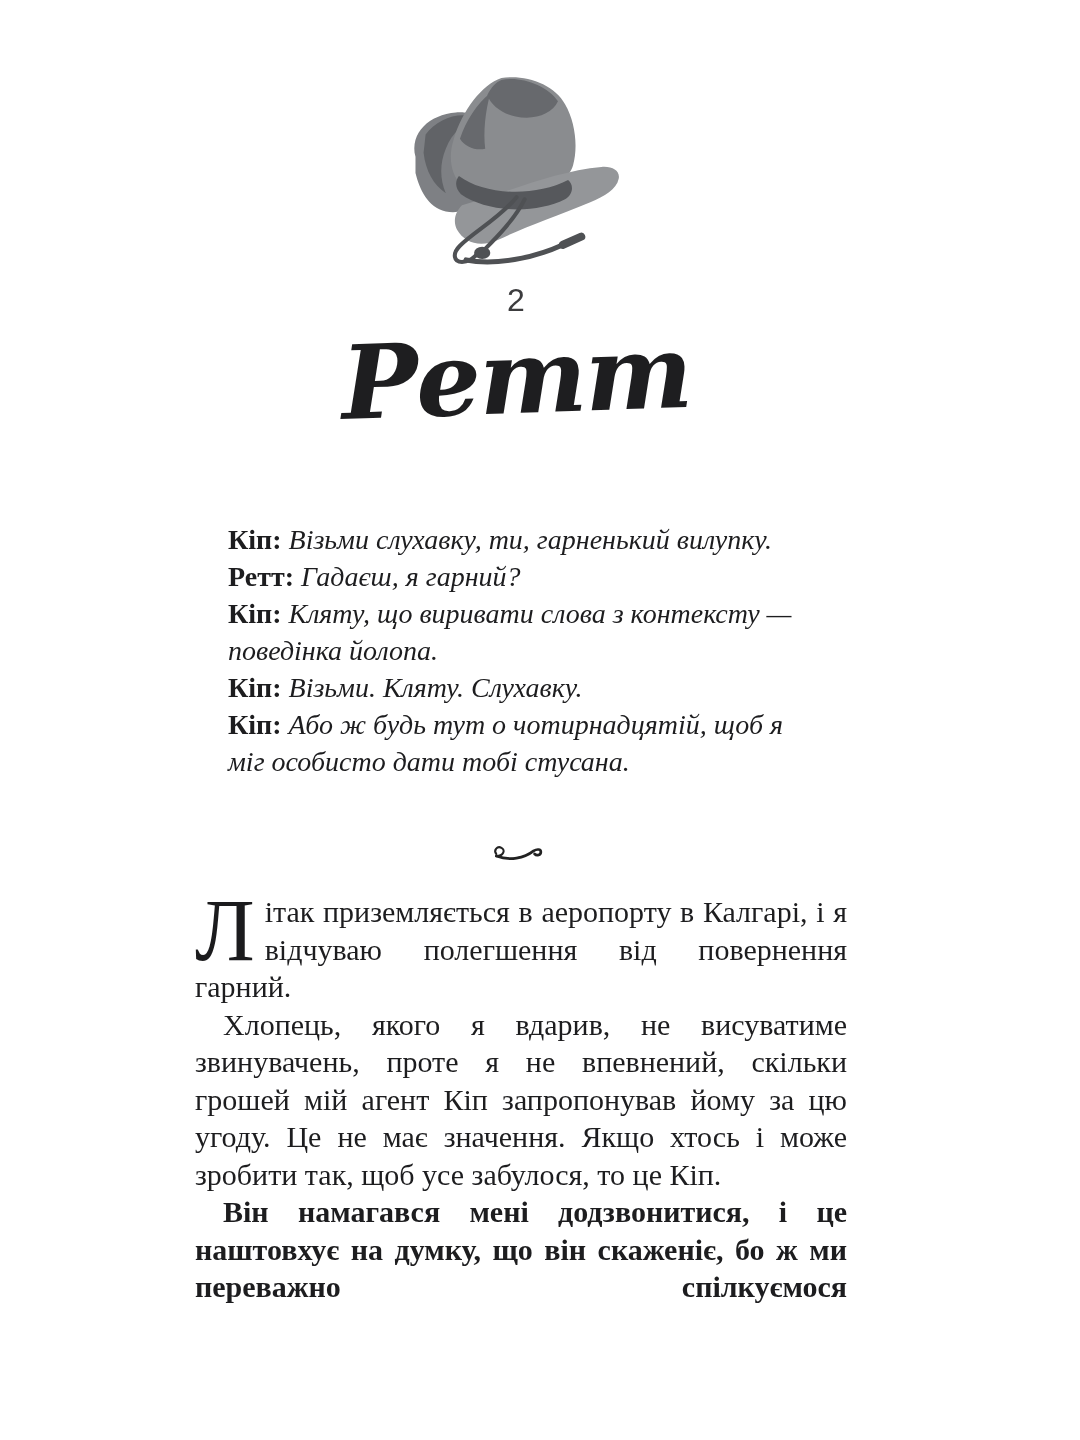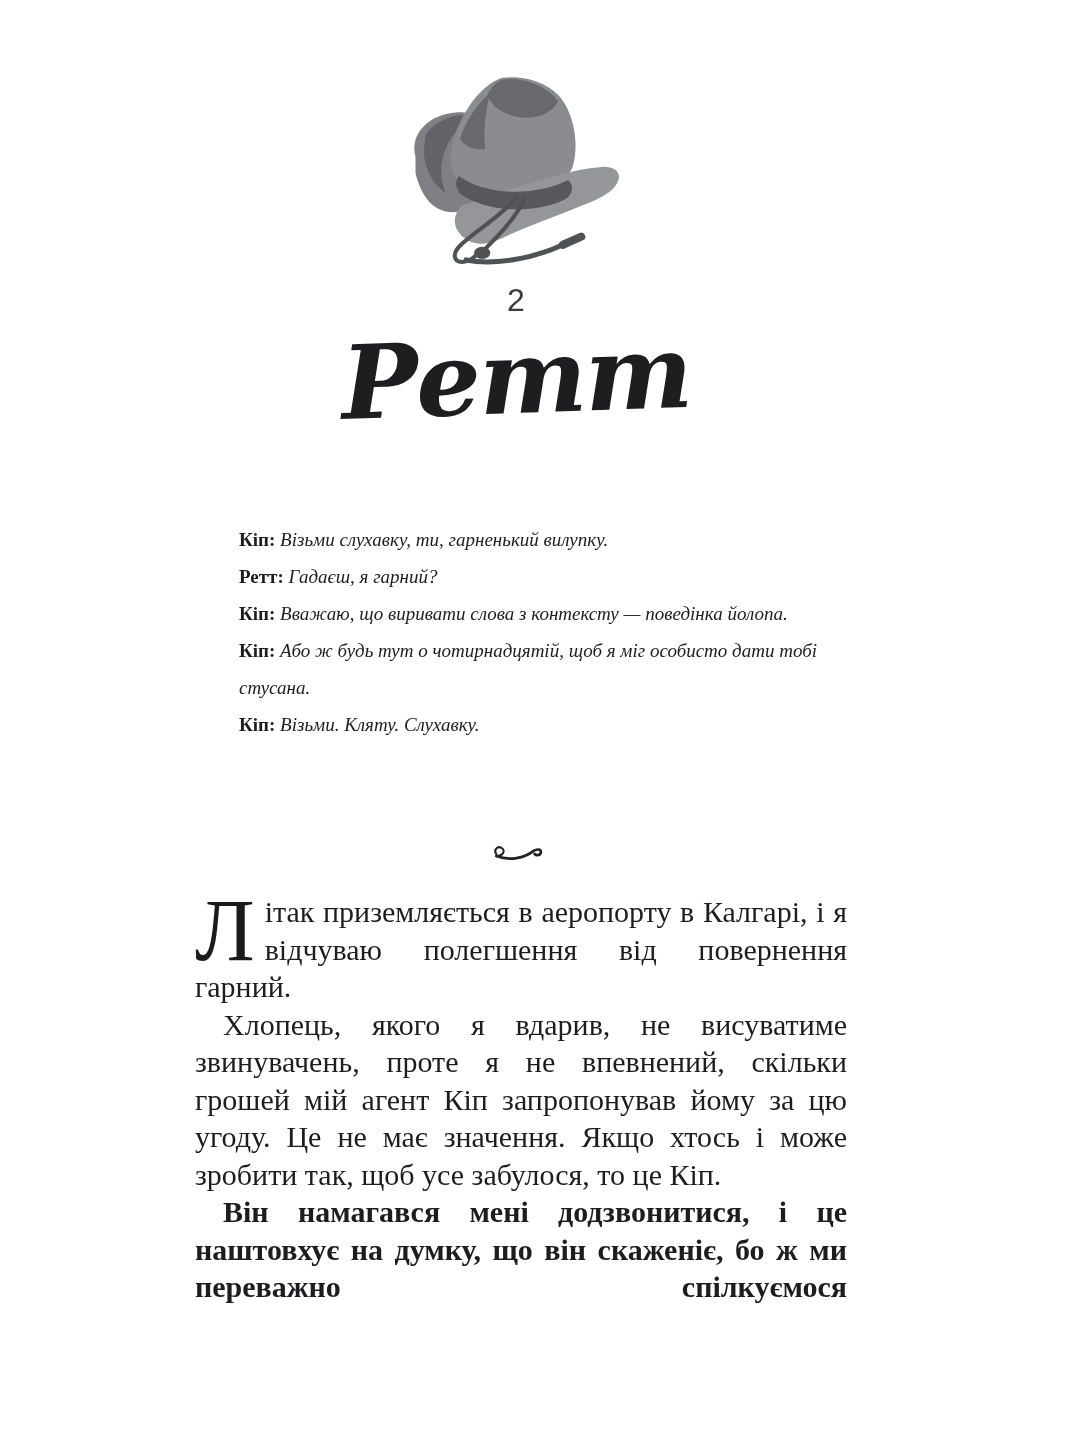--- a/index.html
+++ b/index.html
@@ -49,24 +49,24 @@
     font-size: 102px;
     line-height: 130px;
     letter-spacing: -2px;
     color: #1e1e20;
     transform: rotate(-2deg);
   }
 
   
   .dialogue {
     position: absolute;
-    left: 239px;
+    left: 228px;
     top: 521px;
     width: 592px;
-    font-size: 19px;
+    font-size: 28px;
     line-height: 37px;
   }
   .dialogue p { margin: 0; }
   .dialogue .speaker { font-weight: 700; font-style: normal; }
   .dialogue .speech  { font-style: italic; }
 
   
   .ornament {
     position: absolute;
     left: 0;
@@ -127,23 +127,23 @@
     </svg>
   </div>
 
   <div class="chapter-number">2</div>
 
   <div class="chapter-title">Ретт</div>
 
   <div class="dialogue">
     <p><span class="speaker">Кіп:</span> <span class="speech">Візьми слухавку, ти, гарненький вилупку.</span></p>
     <p><span class="speaker">Ретт:</span> <span class="speech">Гадаєш, я гарний?</span></p>
-    <p><span class="speaker">Кіп:</span> <span class="speech">Вважаю, що виривати слова з контексту — поведінка йолопа.</span></p>
+    <p><span class="speaker">Кіп:</span> <span class="speech">Кляту, що виривати слова з контексту — поведінка йолопа.</span></p>
+    <p><span class="speaker">Кіп:</span> <span class="speech">Візьми. Кляту. Слухавку.</span></p>
     <p><span class="speaker">Кіп:</span> <span class="speech">Або ж будь тут о чотирнадцятій, щоб я міг особисто дати тобі стусана.</span></p>
-    <p><span class="speaker">Кіп:</span> <span class="speech">Візьми. Кляту. Слухавку.</span></p>
   </div>
 
   <div class="ornament">
     <svg viewBox="0 0 56 20" xmlns="http://www.w3.org/2000/svg" aria-hidden="true">
       <path d="M9,11 C6,7 10,3 14,5 C18,7 16,13 9,13" fill="none" stroke-width="2" stroke-linecap="round" stroke="#222222"></path>
       <path d="M9,13 C22,18 36,15 45,8 C48,6 52,6 52,9 C52,12 48,13 46,11" fill="none" stroke-width="2.6" stroke-linecap="round" stroke="#222222"></path>
       <path d="M12,14 C24,17 35,14 43,10" fill="none" stroke-width="1.1" stroke-linecap="round" stroke="#222222"></path>
     </svg>
   </div>
 

